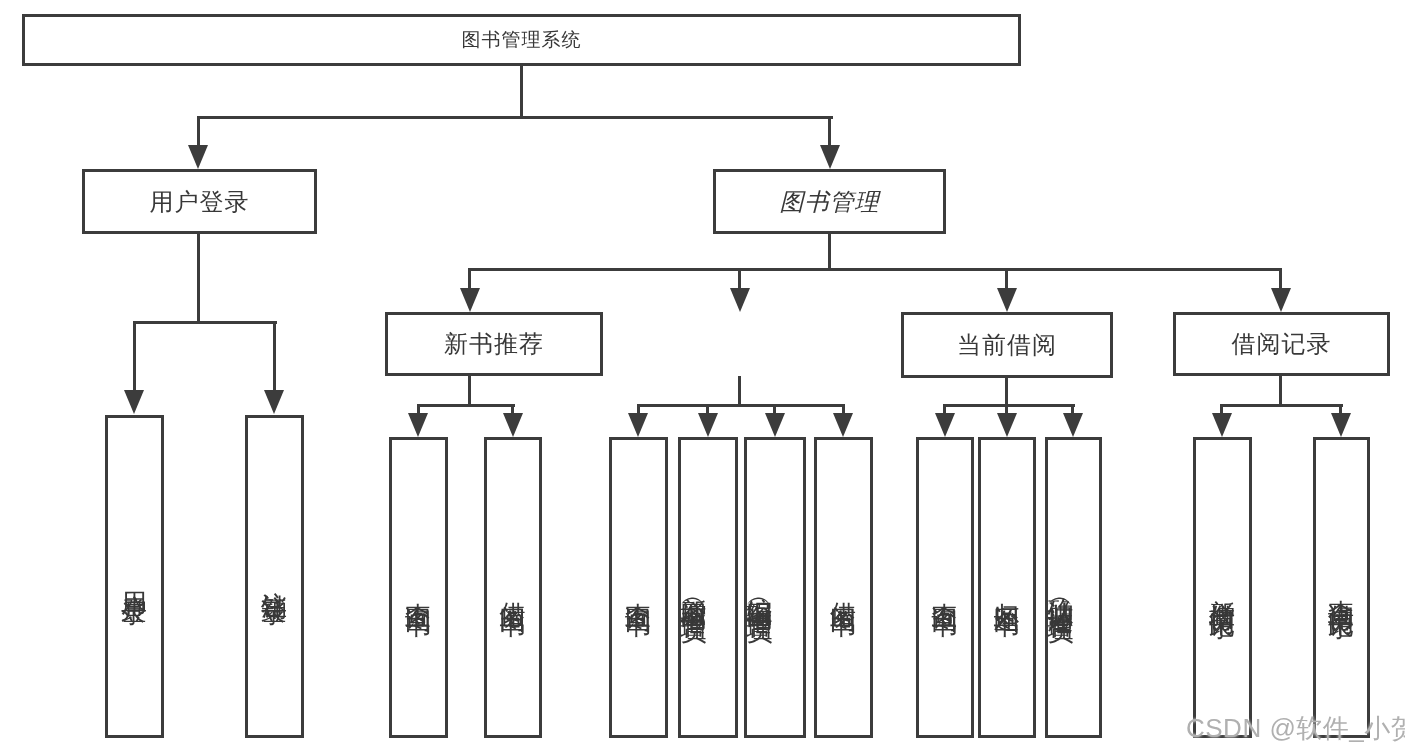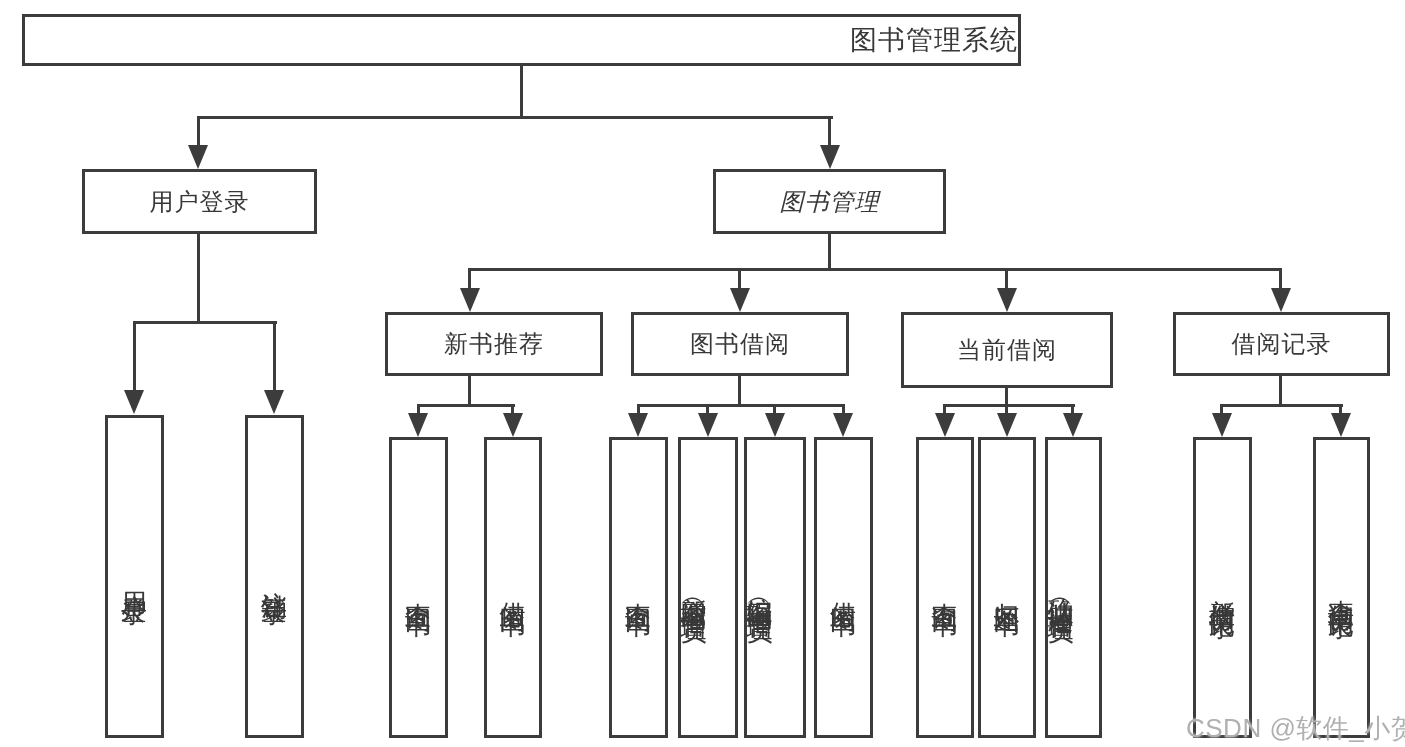--- a/index.html
+++ b/index.html
@@ -6,21 +6,21 @@
   #canvas{
     position:relative;width:1405px;height:747px;background:#ffffff;overflow:hidden;
     font-family:"Liberation Sans","DejaVu Sans",sans-serif;color:#383838;
   }
   .node{
     position:absolute;box-sizing:border-box;background:#ffffff;
     border:3px solid #3c3c3c;display:flex;align-items:center;justify-content:center;
     z-index:2;
   }
   .h{font-size:24px;letter-spacing:1px;white-space:nowrap;}
-  .root{font-size:27px;letter-spacing:1px;justify-content:flex-end;}
+  .root{font-size:19px;letter-spacing:1px;}
   .v span{
     writing-mode:vertical-rl;text-orientation:mixed;
     font-size:26px;letter-spacing:3px;line-height:1;white-space:nowrap;
   }
   .v.top{align-items:center;justify-content:flex-start;padding-top:6px;}
   .ln{position:absolute;background:#3c3c3c;z-index:1;}
   .ah{
     position:absolute;width:0;height:0;z-index:1;
     border-left:10px solid transparent;border-right:10px solid transparent;
     border-top:24px solid #3c3c3c;
@@ -68,24 +68,21 @@
   <i class="ln" style="left:738px;top:268px;width:3px;height:21px;"></i>
   <i class="ah" style="left:730px;top:288px;"></i>
   <i class="ln" style="left:1005px;top:268px;width:3px;height:21px;"></i>
   <i class="ah" style="left:997px;top:288px;"></i>
   <i class="ln" style="left:1279px;top:268px;width:3px;height:21px;"></i>
   <i class="ah" style="left:1271px;top:288px;"></i>
 
   <div class="node h" style="left:361px;top:312px;width:218px;height:64px;margin-left:24px;">
     <span>新书推荐</span>
   </div>
-  <div class="node h" style="left:631px;top:312px;width:218px;height:64px;">
-    <span>图书借阅</span>
-  </div>
-  <div class="node h" style="left:901px;top:312px;width:212px;height:76px;">
+  <div class="node h" style="left:901px;top:312px;width:212px;height:66px;">
     <span>当前借阅</span>
   </div>
   <div class="node h" style="left:1173px;top:312px;width:217px;height:64px;justify-content:center;">
     <span>借阅记录</span>
   </div>
 
   <i class="ln" style="left:468px;top:376px;width:3px;height:31px;"></i>
   <i class="ln" style="left:417px;top:404px;width:98px;height:3px;"></i>
   <i class="ln" style="left:417px;top:404px;width:3px;height:10px;"></i>
   <i class="ah" style="left:408px;top:413px;"></i>

